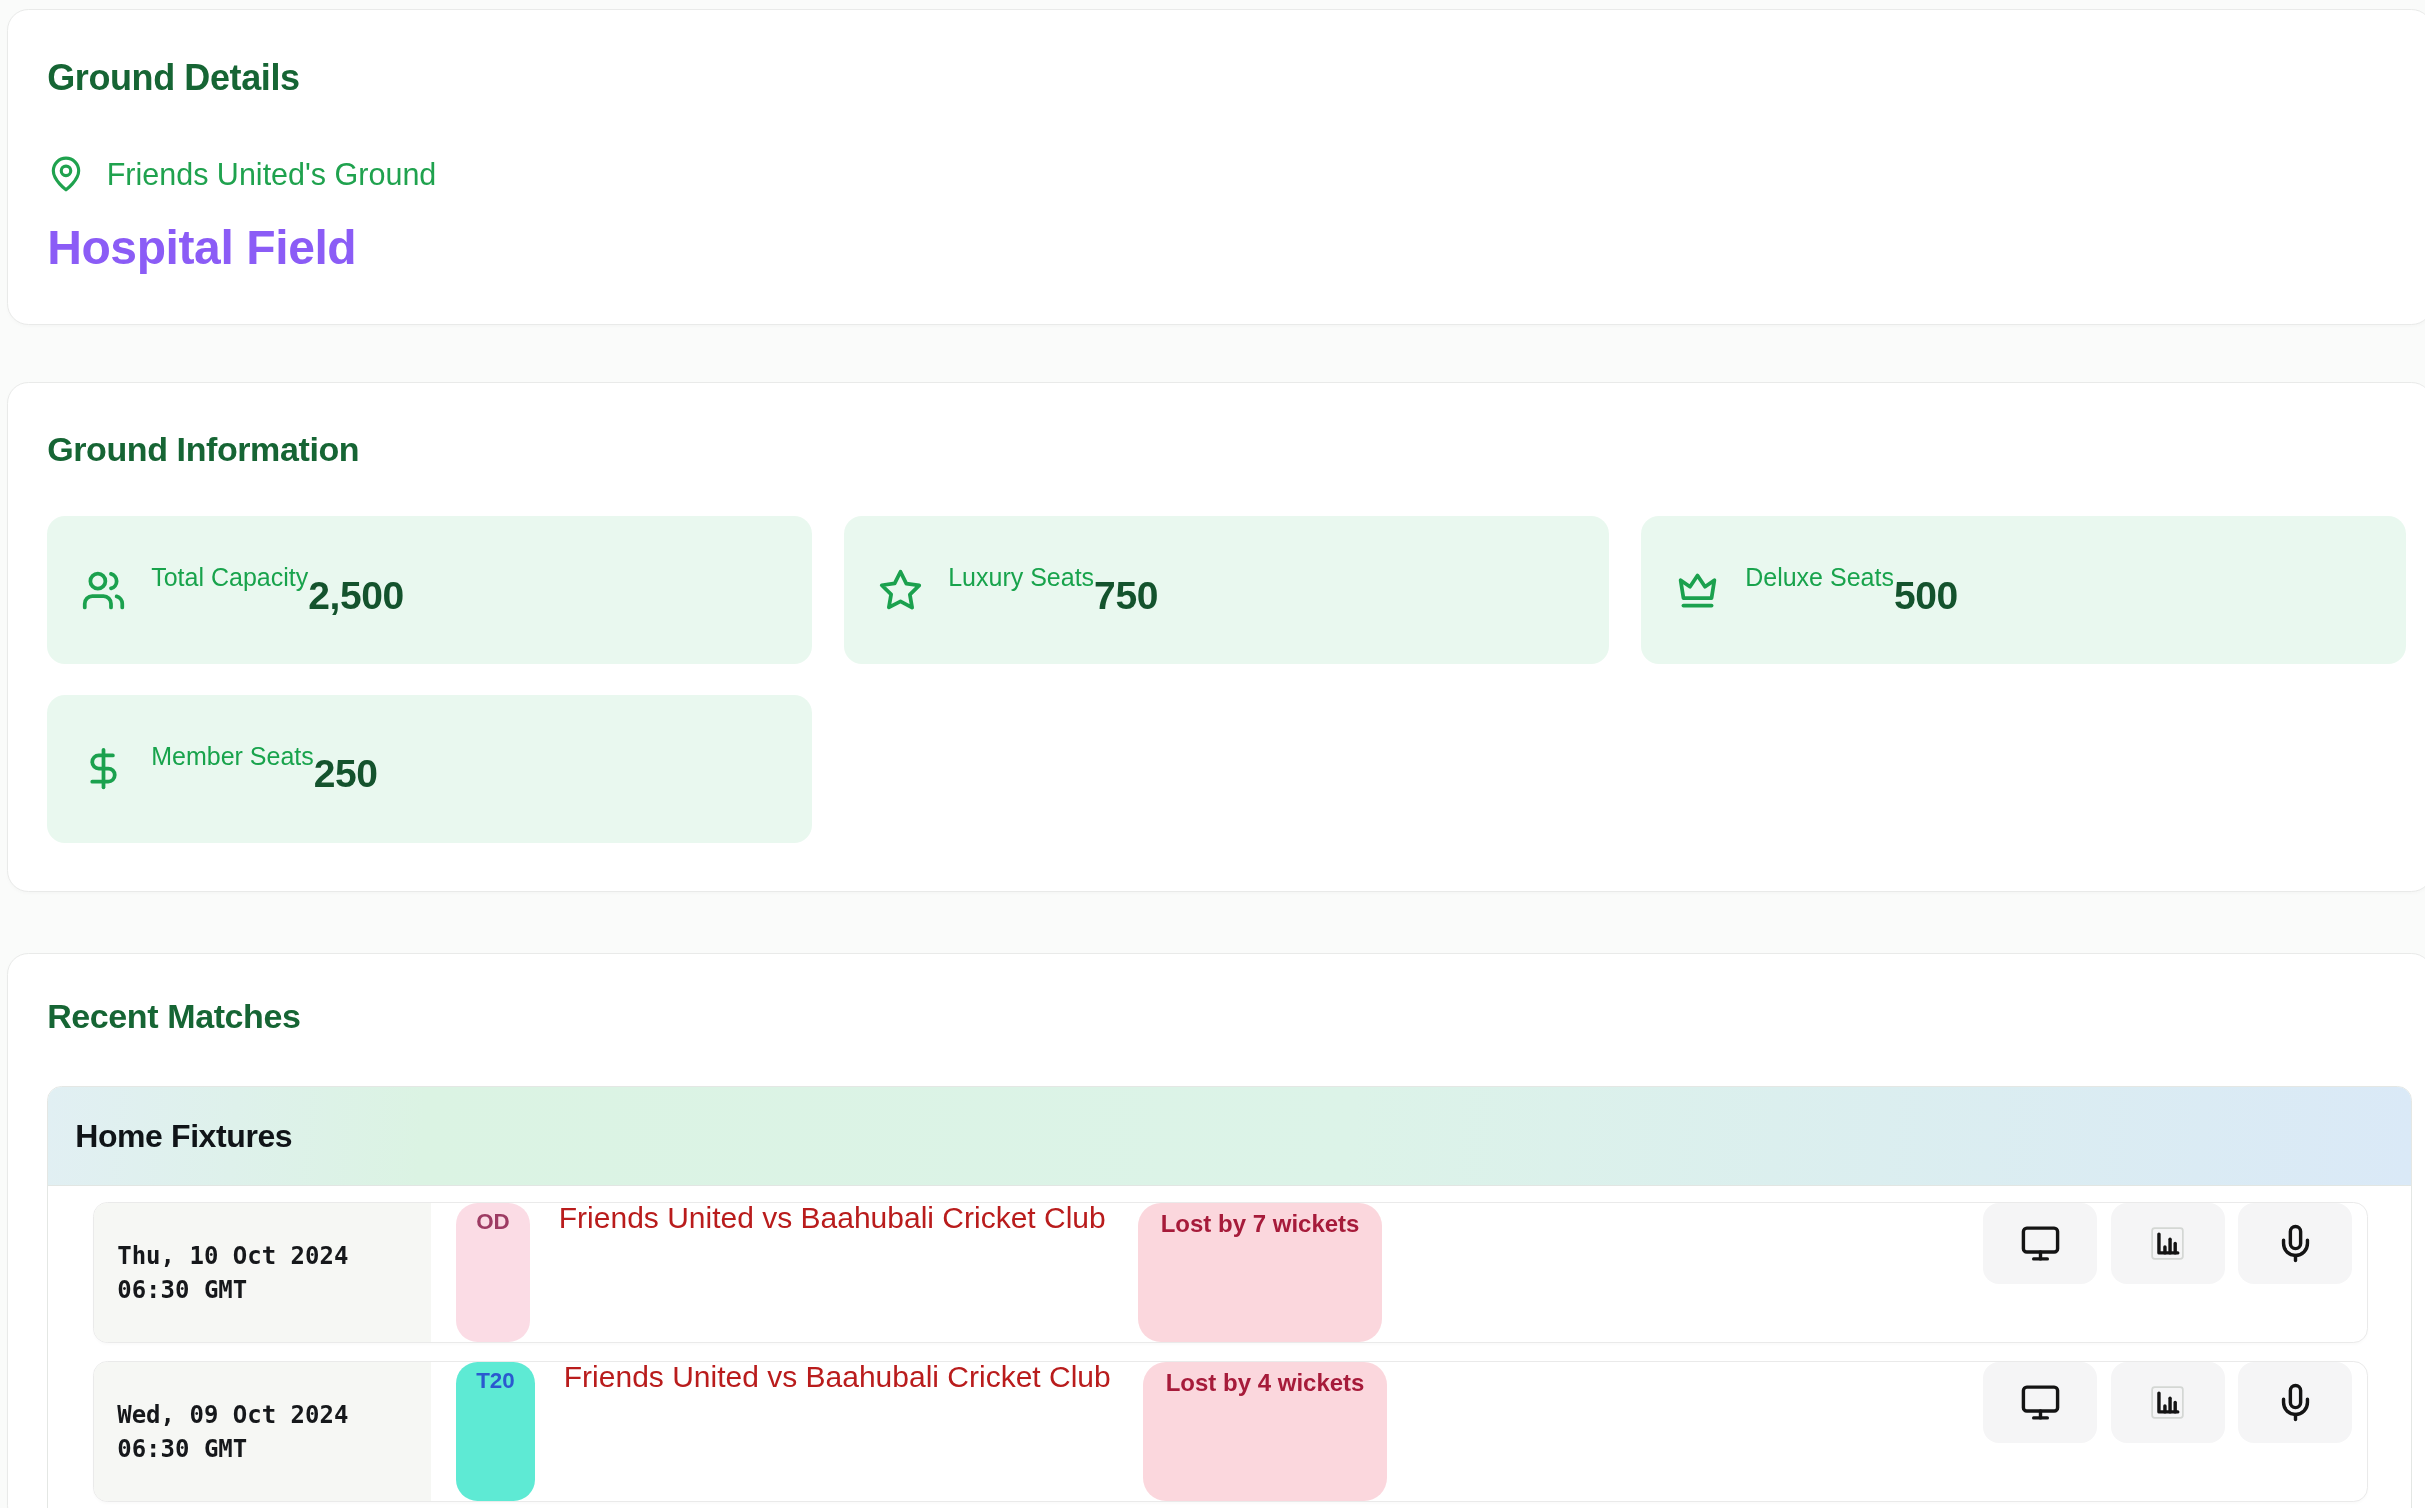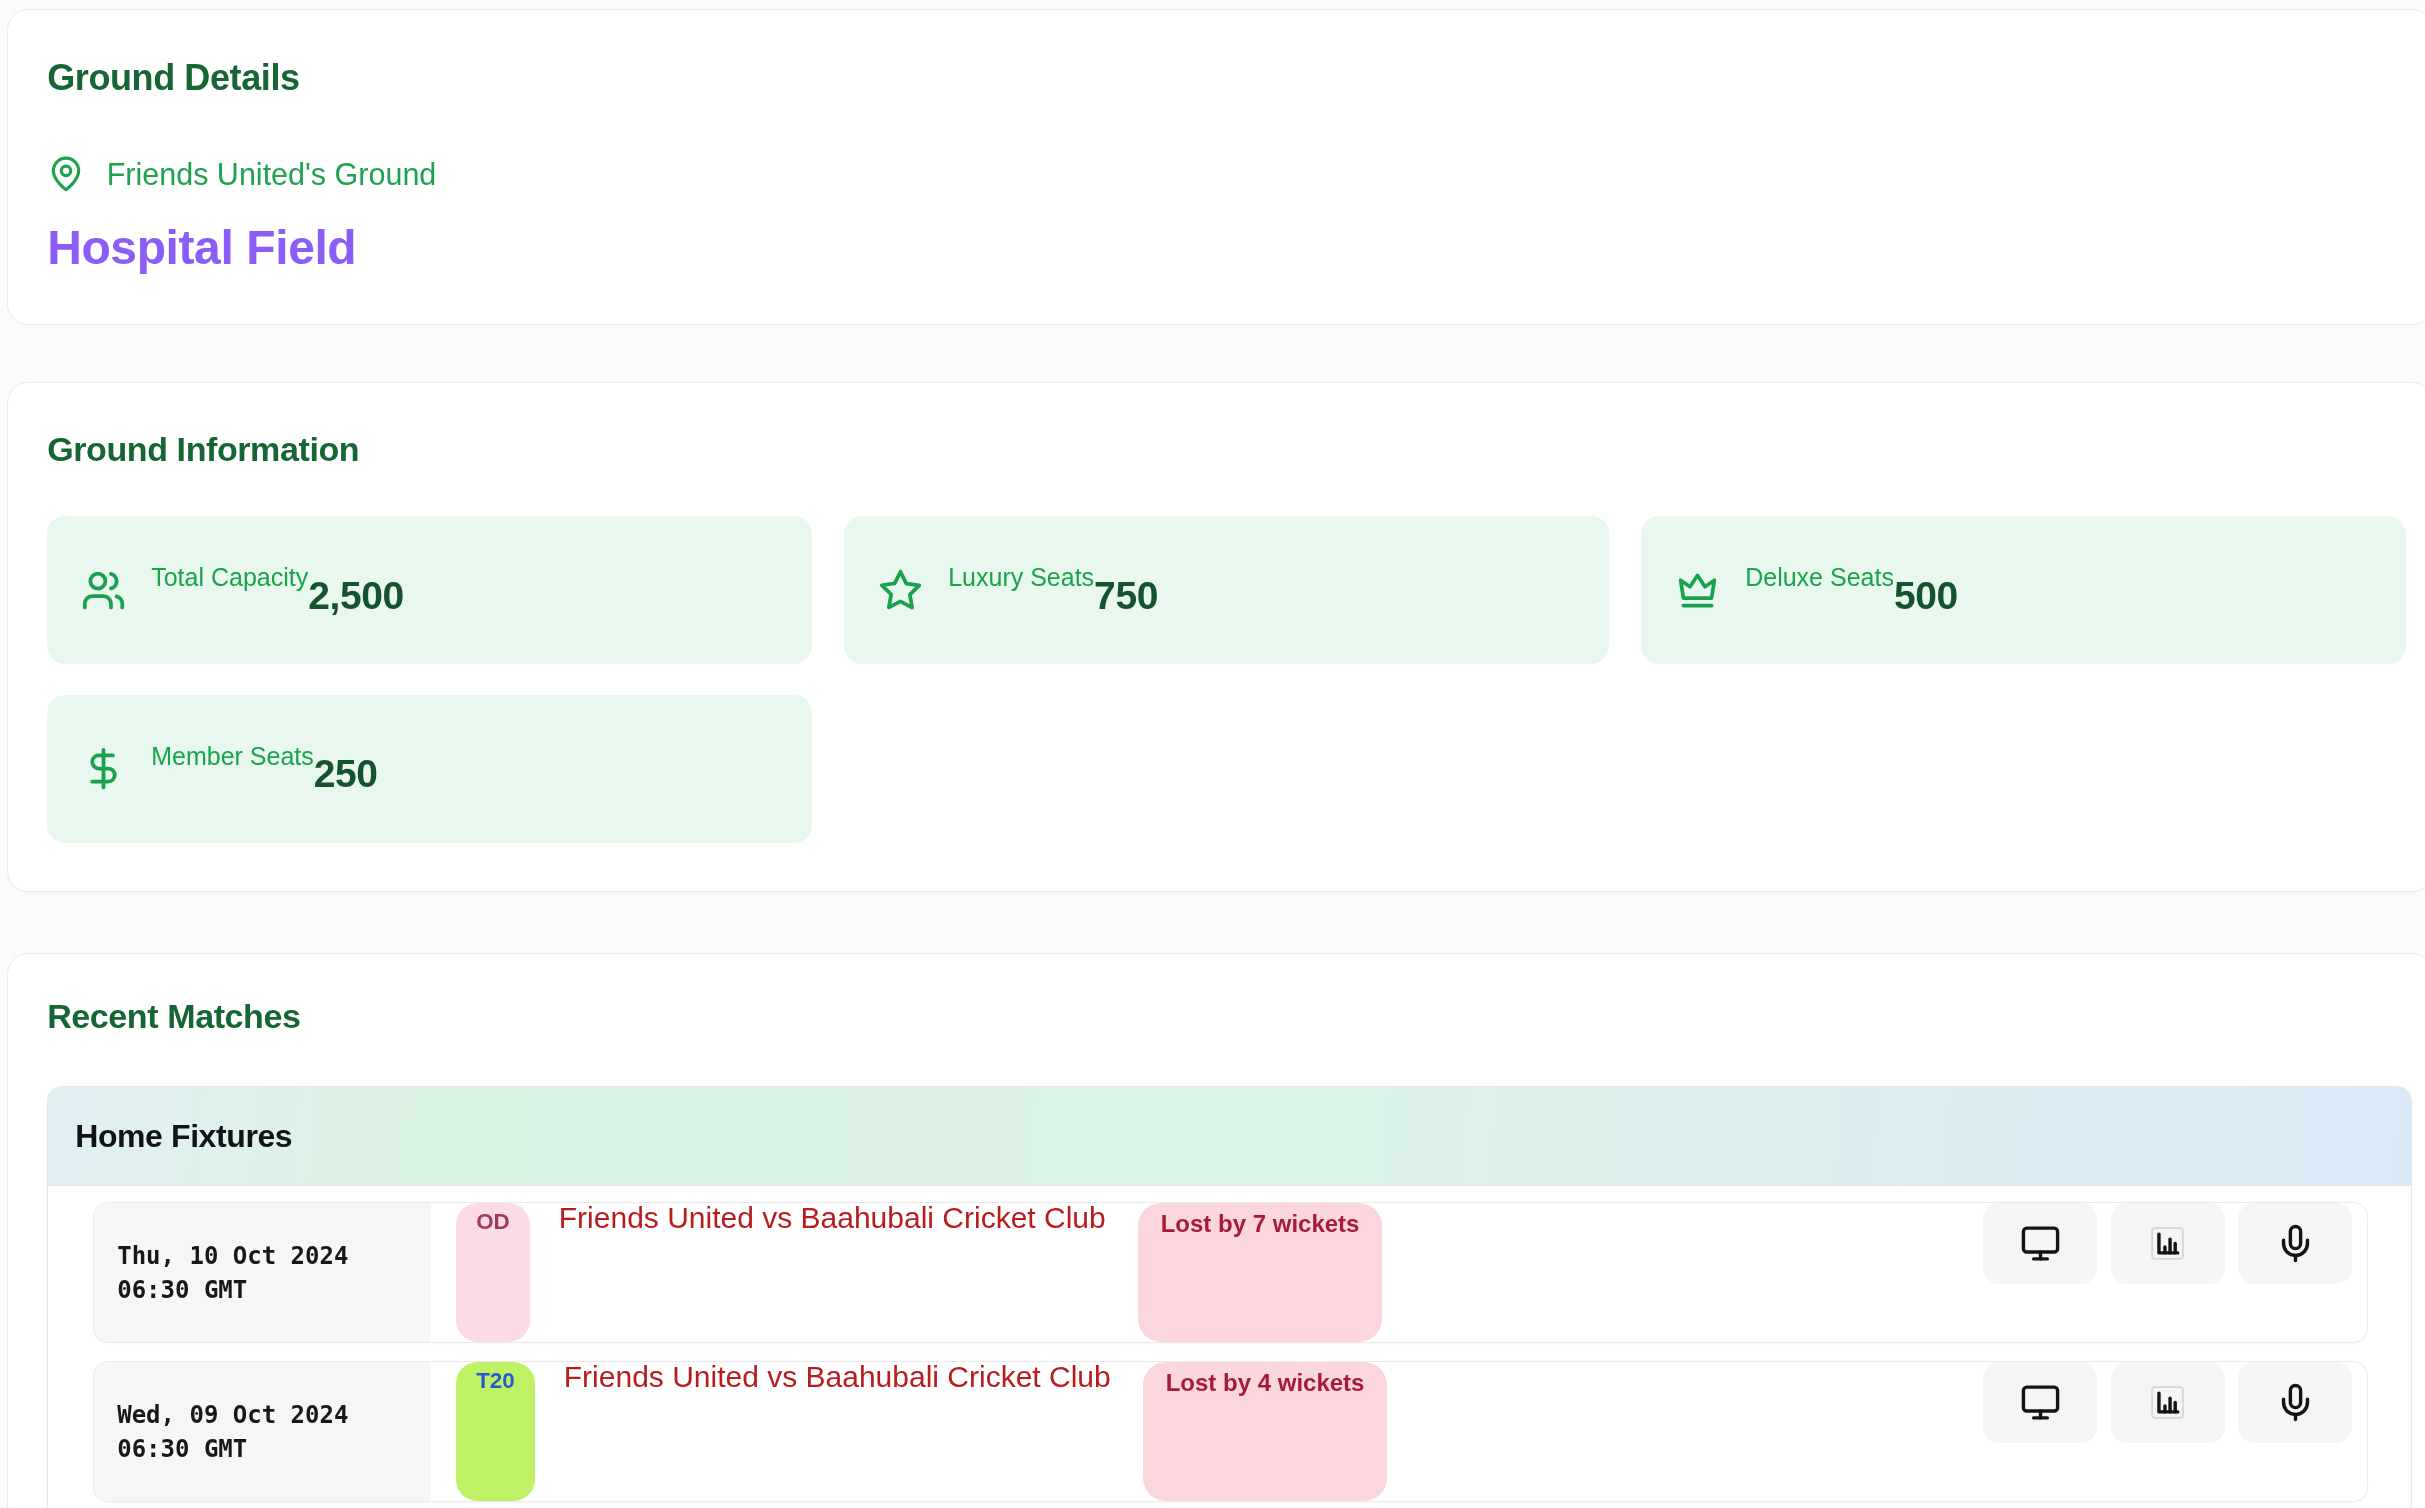--- a/index.html
+++ b/index.html
@@ -70,21 +70,21 @@
     padding-left:23px;gap:10px;
     font-family:"DejaVu Sans Mono","Liberation Mono",monospace;
     font-weight:700;font-size:24px;color:#16181b;line-height:1;
     flex:0 0 auto;
   }
   .fmt-badge{
     margin-left:25px;padding:8px 20px;border-radius:21.5px;
     font-size:22.4px;font-weight:600;line-height:1;flex:0 0 auto;
   }
   .fmt-od{background:#fbdce5;color:#9d3b63;}
-  .fmt-t20{background:#bef264;color:#2b59cf;}
+  .fmt-t20{background:#5eead4;color:#2b59cf;}
   .match-title{margin-left:29px;font-size:30px;color:#b91c1c;line-height:1;text-decoration:none;flex:0 0 auto;cursor:pointer;}
   .result-pill{
     margin-left:32px;padding:9px 23px;border-radius:23px;
     background:#fbd7dd;color:#a61b3a;font-weight:700;font-size:24px;line-height:1;flex:0 0 auto;
   }
   .actions{margin-left:auto;margin-right:15.2px;display:flex;gap:13.5px;}
   .action-btn{
     width:114px;height:81px;border:none;border-radius:16px;background:#f5f5f6;
     display:flex;align-items:center;justify-content:center;cursor:pointer;padding:0;
   }

